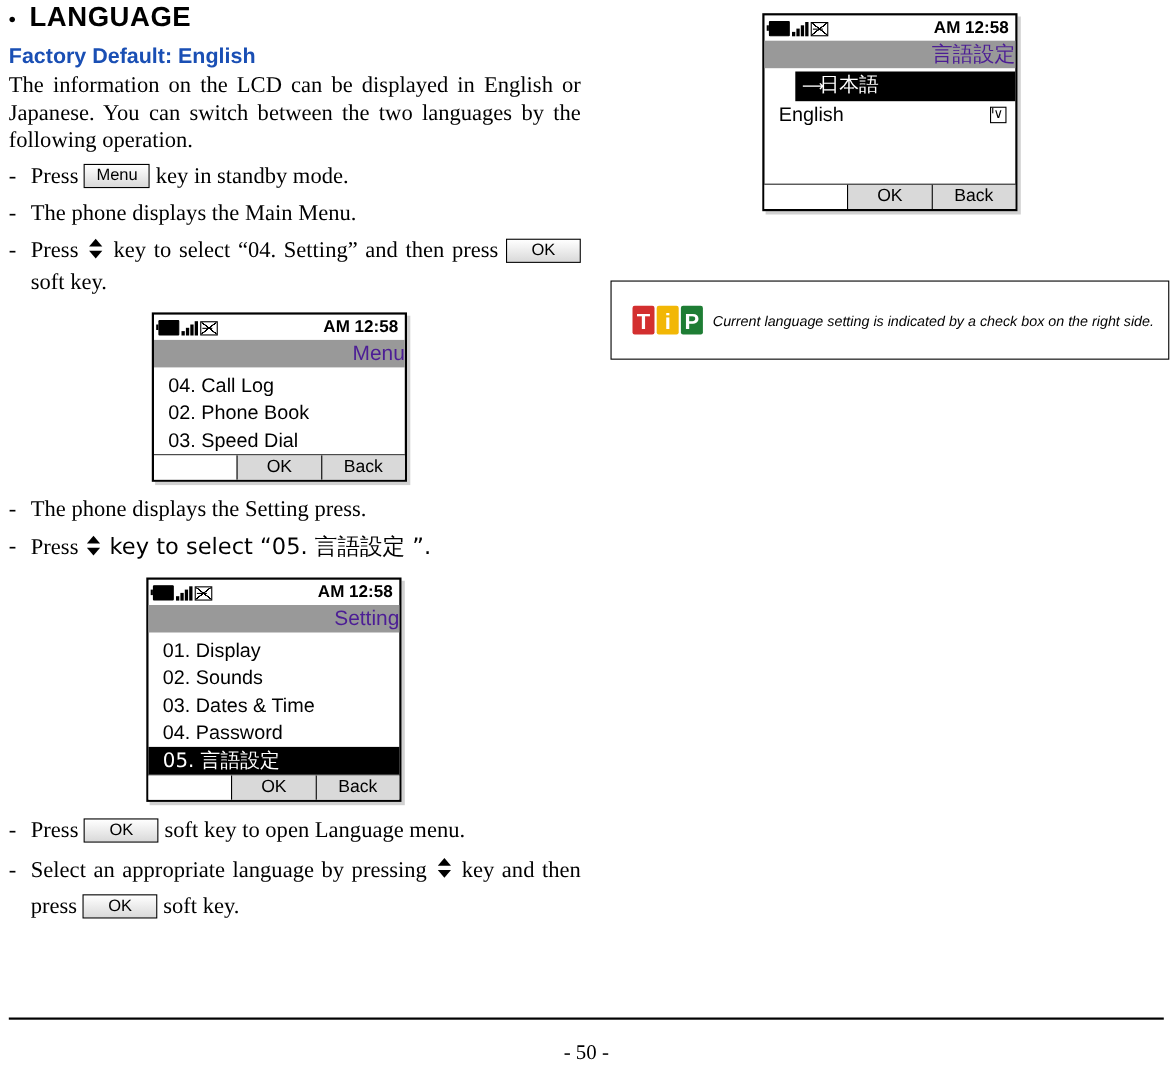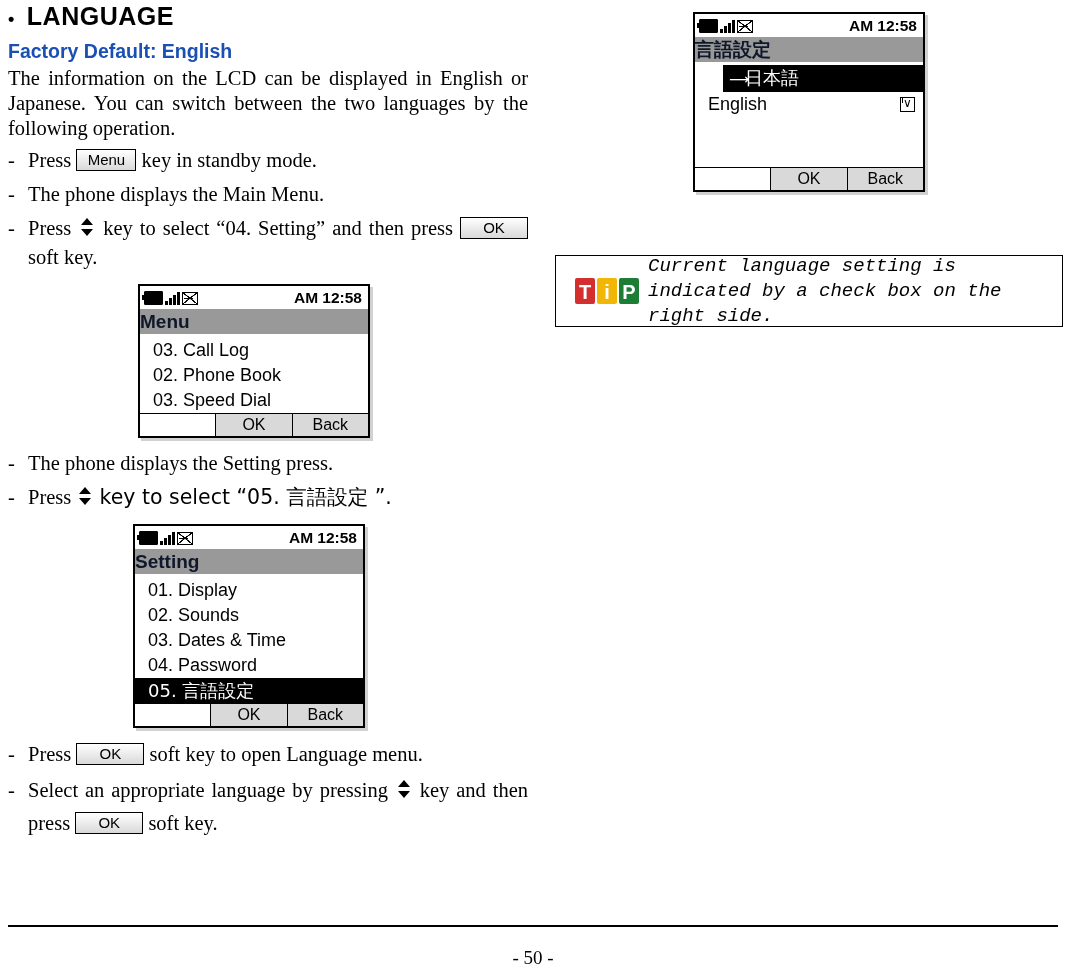--- a/index.html
+++ b/index.html
@@ -187,24 +187,24 @@
       linear-gradient(to bottom left, transparent 45%, #000 46%, #000 52%, transparent 53%);
   }
   .clock {
     font-size: 15.5px;
     padding-right: 2px;
     font-weight: bold;
   }
 
   .phone .titlebar {
     background: #999999;
-    color: #0f172a;
-    font-weight: bold;
+    color: #4c1d95;
+    font-weight: normal;
     font-size: 19px;
-    text-align: left;
+    text-align: right;
     height: 25px;
     line-height: 25px;
   }
   .phone .list {
     padding: 4px 0 0 0;
   }
   .phone .row {
     font-size: 18px;
     line-height: 25px;
     padding-left: 13px;
@@ -283,23 +283,23 @@
     box-sizing: border-box;
   }
   .tip-logo {
     width: 78px;
     flex: 0 0 78px;
     display: flex;
     align-items: center;
     justify-content: center;
   }
   .tip-text {
-    font-family: Liberation Mono, monospace;
+    font-family: Liberation Sans, sans-serif;
     font-style: italic;
-    font-size: 19px;
+    font-size: 13px;
     line-height: 25px;
     flex: 1;
   }
 
   
   .footer-rule {
     position: absolute;
     left: 8px;
     right: 8px;
     bottom: 46px;
@@ -371,21 +371,21 @@
               <i></i>
             </span>
           <span class="icon-env">
               <span class="icon-env-inner"></span>
             </span>
         </span>
         <span class="clock">AM 12:58</span>
       </div>
       <div class="titlebar">Menu</div>
       <div class="list">
-        <div class="row">03. Call Log</div>
+        <div class="row">04. Call Log</div>
         <div class="row">02. Phone Book</div>
         <div class="row">03. Speed Dial</div>
       </div>
       <div class="softkeys">
         <div class="blank"></div>
         <div>OK</div>
         <div>Back</div>
       </div>
     </div>
 

